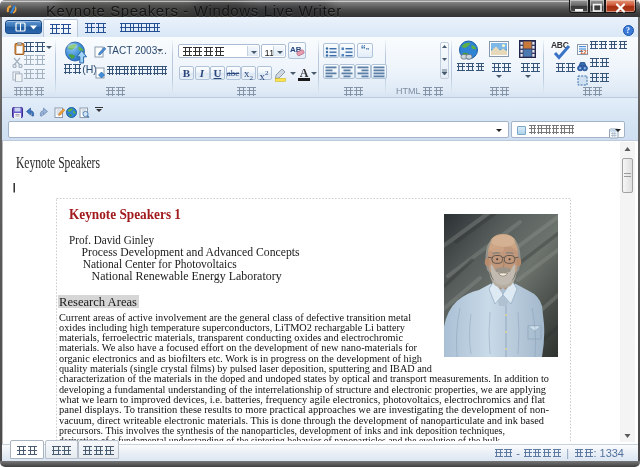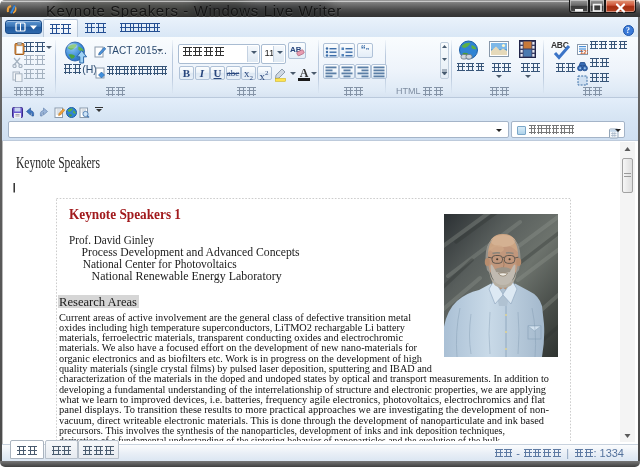--- a/index.html
+++ b/index.html
@@ -43,21 +43,21 @@
 background:linear-gradient(#f9fcfe,#eef4fb 55%,#dfeaf6 90%,#d8e4f2);border-bottom:1px solid #bac9dc;}
 .gsep{position:absolute;top:3px;height:53px;width:1px;background:linear-gradient(rgba(180,197,217,.1),#b9c9dd 30%,#b9c9dd 70%,rgba(180,197,217,.1));}
 .glabel{position:absolute;top:49.5px;height:10px;font-size:9px;color:#7e8da1;white-space:nowrap;line-height:9px;}
 .rlab{font-size:11px;color:#28486e;white-space:nowrap;line-height:10px;}
 .dis{color:#9fadbc;}
 .darr{display:block;width:0;height:0;border-left:3px solid transparent;border-right:3px solid transparent;border-top:3.5px solid #4a5a6c;}
 
 .fbtn{position:absolute;width:15px;height:14px;border:1px solid #b0c2d8;border-radius:2px;
 background:linear-gradient(#fbfdfe,#eef4fa 45%,#dde8f3 50%,#e8f0f8);
 font-family:"Liberation Serif",serif;font-size:11px;color:#29477d;text-align:center;line-height:13px;font-weight:bold;}
-.combo{position:absolute;height:20px;border:1px solid #a9bcd2;border-radius:2px;background:#fff;font-size:9px;color:#333;}
+.combo{position:absolute;height:14px;border:1px solid #a9bcd2;border-radius:2px;background:#fff;font-size:9px;color:#333;}
 .combo .ca{position:absolute;right:1px;top:1px;bottom:1px;width:11px;background:linear-gradient(#f4f8fc,#dfe9f3);border-left:1px solid #c4d2e2;}
 .combo .ca:after{content:"";position:absolute;left:2.5px;top:5px;border-left:3px solid transparent;border-right:3px solid transparent;border-top:3.5px solid #45596e;}
 
 #midrows{position:absolute;left:2px;top:98px;width:636px;height:43px;
 background:linear-gradient(#e3eefa,#d7e5f4 45%,#cfdff1);border-bottom:1px solid #bdcadb;}
 #tinput{position:absolute;left:6px;top:23px;width:501px;height:17px;background:#fff;border:1px solid #a4b4c8;border-radius:2px;}
 #dpanel{position:absolute;left:509px;top:23px;width:114px;height:17px;background:#fff;border:1px solid #a4b4c8;border-radius:2px;}
 
 #editor{position:absolute;left:3px;top:141px;width:634px;height:300px;background:#fff;overflow:hidden;}
 
@@ -171,21 +171,21 @@
           <circle cx="10" cy="10.5" r="9.5" fill="none" stroke="#1b56a0" stroke-width=".8"></circle>
           <ellipse cx="7.5" cy="5" rx="5" ry="2.6" fill="#fff" opacity=".3"></ellipse>
           <path d="M14.8 22 L14.8 15.8 L11.8 15.8 L16.7 9.5 L21.6 15.8 L18.6 15.8 L18.6 22 z" fill="#9fd2f5" stroke="#2a66a8" stroke-width="1"></path>
         </svg></div>
     <div class="abs rlab" style="left:61px;top:27px;font-size:10.5px"><span class="cj s8" style="height:9.5px"></span><span class="cj s8" style="height:9.5px"></span>(H)</div>
     <div class="abs" style="left:92px;top:7px;width:12px;height:12px">
       <svg width="12" height="12">
           <rect x="1" y="1" width="8" height="10" fill="#fff" stroke="#8a9aac"></rect>
           <path d="M5 7 L10.2 1.2 L11.8 2.8 L6.6 8.6 L4.6 9z" fill="#4a90d9" stroke="#2a6098" stroke-width=".6"></path>
         </svg></div>
-    <div class="abs" style="left:105px;top:8px;font-size:10px;color:#28486e;white-space:nowrap">TACT 2015…</div>
+    <div class="abs" style="left:105px;top:8px;font-size:10px;color:#28486e;white-space:nowrap">TACT 2003…</div>
     <div class="abs" style="left:155px;top:11.5px">
         <span class="darr"></span>
       </div>
     <div class="abs" style="left:93px;top:28px;width:12px;height:12px">
       <svg width="12" height="12">
           <rect x="1" y="1" width="8" height="10" fill="#fff" stroke="#8a9aac"></rect>
           <path d="M6.5 11 L3.5 8 L6.5 5 L9.5 8z" fill="#3f8fdd" stroke="#1d5a9e" stroke-width=".6"></path>
         </svg></div>
     <div class="abs rlab" style="left:105px;top:29px"><span class="cj s7"></span><span class="cj s7"></span><span class="cj s7"></span><span class="cj s7"></span><span class="cj s7"></span><span class="cj s7"></span><span class="cj s7"></span><span class="cj s7"></span></div>
     <div class="glabel" style="left:103px"><span class="cj s9"></span><span class="cj s9"></span></div>

